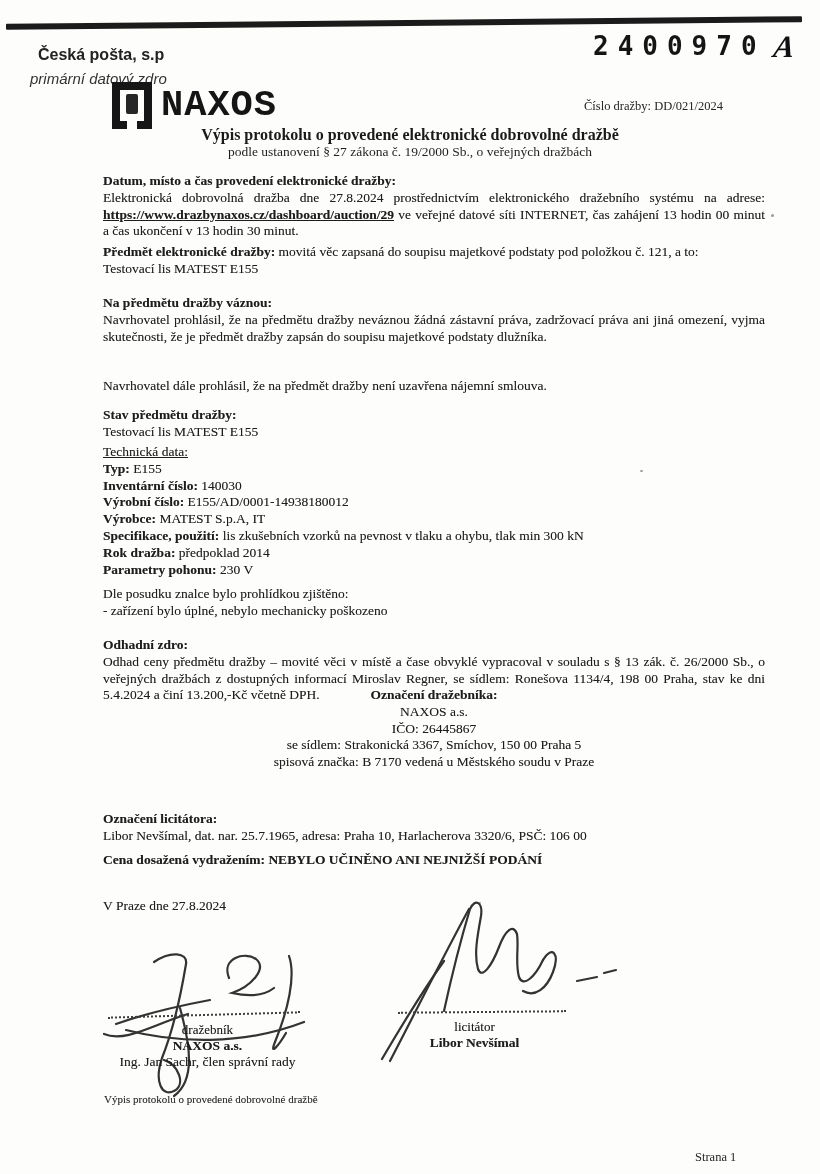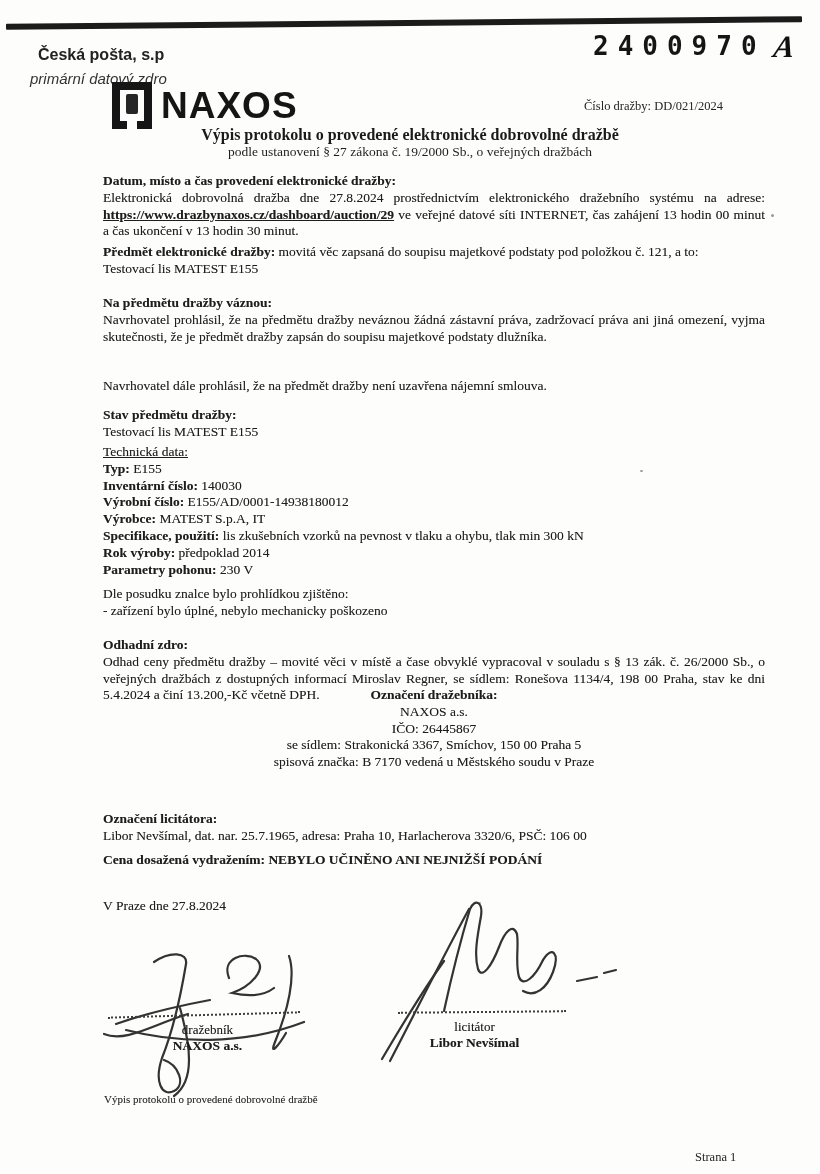--- a/index.html
+++ b/index.html
@@ -22,21 +22,21 @@
     font-weight:bold;font-size:26px;letter-spacing:9px;color:#151515;}
   .stamp-letter{display:inline-block;font-family:"Liberation Serif",serif;
     font-weight:bold;font-style:italic;font-size:31px;color:#111;
     transform:skewX(-8deg);margin-left:4px;vertical-align:-2px;}
   .logo{position:absolute;left:112px;top:82px;display:flex;align-items:center;}
   .logo-icon{position:relative;width:40px;height:47px;background:#161616;flex:0 0 auto;}
   .logo-icon .inner-white{position:absolute;left:8px;top:8px;width:24px;height:39px;background:#fdfdfc;}
   .logo-icon .inner-blob{position:absolute;left:14px;top:12px;width:12px;height:20px;background:#262626;border-radius:2px;}
   .logo-icon .foot-bar{position:absolute;left:8px;bottom:0;width:24px;height:8px;background:#161616;}
   .logo-icon .foot-gap{position:absolute;left:15px;bottom:0;width:10px;height:8px;background:#fdfdfc;}
-  .logo-text{font-family:Liberation Sans, sans-serif;font-weight:800;font-size:37px;
+  .logo-text{font-family:Liberation Mono, monospace;font-weight:800;font-size:37px;
     letter-spacing:1px;color:#151515;margin-left:9px;line-height:1;}
   .auction-no{position:absolute;left:584px;top:99px;font-size:12.5px;color:#242424;}
   .doc-title{position:absolute;left:0;top:126px;width:100%;text-align:center;
     font-weight:bold;font-size:16px;color:#1a1a1a;}
   .doc-subtitle{position:absolute;left:0;top:144px;width:100%;text-align:center;
     font-size:13.5px;color:#1f1f1f;}
   
   .sec{position:absolute;left:103px;width:662px;font-size:13.5px;line-height:16.8px;
     color:#1d1d1d;text-shadow:0 0 0.4px rgba(20,20,20,0.35);}
   .sec .h{font-weight:bold;}
@@ -113,21 +113,21 @@
     <span>Testovací lis MATEST E155</span>
   </div>
 
   <div class="sec" style="top:444px;">
     <span class="u-head">Technická data:</span><br>
     <span class="tech-label">Typ:</span><span> E155</span><br>
     <span class="tech-label">Inventární číslo:</span><span> 140030</span><br>
     <span class="tech-label">Výrobní číslo:</span><span> E155/AD/0001-14938180012</span><br>
     <span class="tech-label">Výrobce:</span><span> MATEST S.p.A, IT</span><br>
     <span class="tech-label">Specifikace, použití:</span><span> lis zkušebních vzorků na pevnost v tlaku a ohybu, tlak min 300 kN</span><br>
-    <span class="tech-label">Rok výroby:</span><span> předpoklad 2014</span><br>
+    <span class="tech-label">Rok dražba:</span><span> předpoklad 2014</span><br>
     <span class="tech-label">Parametry pohonu:</span><span> 230 V</span>
   </div>
 
   <div class="sec" style="top:586px;">
     <span>Dle posudku znalce bylo prohlídkou zjištěno:</span><br>
     <span>- zařízení bylo úplné, nebylo mechanicky poškozeno</span>
   </div>
 
   <div class="sec just" style="top:637px;">
     <span class="h">Odhadní zdro:</span><br>
@@ -177,20 +177,21 @@
       <path d="M232,80 l12,-3"></path>
     </g>
   </svg>
 
   <div class="sig-line" style="left:108px;top:1014px;width:192px;transform:rotate(-1.6deg);"></div>
   <div class="sig-line" style="left:398px;top:1011px;width:168px;transform:rotate(-0.5deg);"></div>
 
   <div class="sig-block" style="left:80px;top:1022px;width:255px;">
     <div>dražebník</div>
     <div class="org">NAXOS a.s.</div>
+    <div class="nm">Ing. Jan Sachr, člen správní rady</div>
   </div>
   <div class="sig-block" style="left:382px;top:1019px;width:185px;">
     <div>licitátor</div>
     <div class="org">Libor Nevšímal</div>
   </div>
 
   <div class="footer-left">Výpis protokolu o provedené dobrovolné dražbě</div>
   <div class="footer-right">Strana 1</div>
 
 </div>

